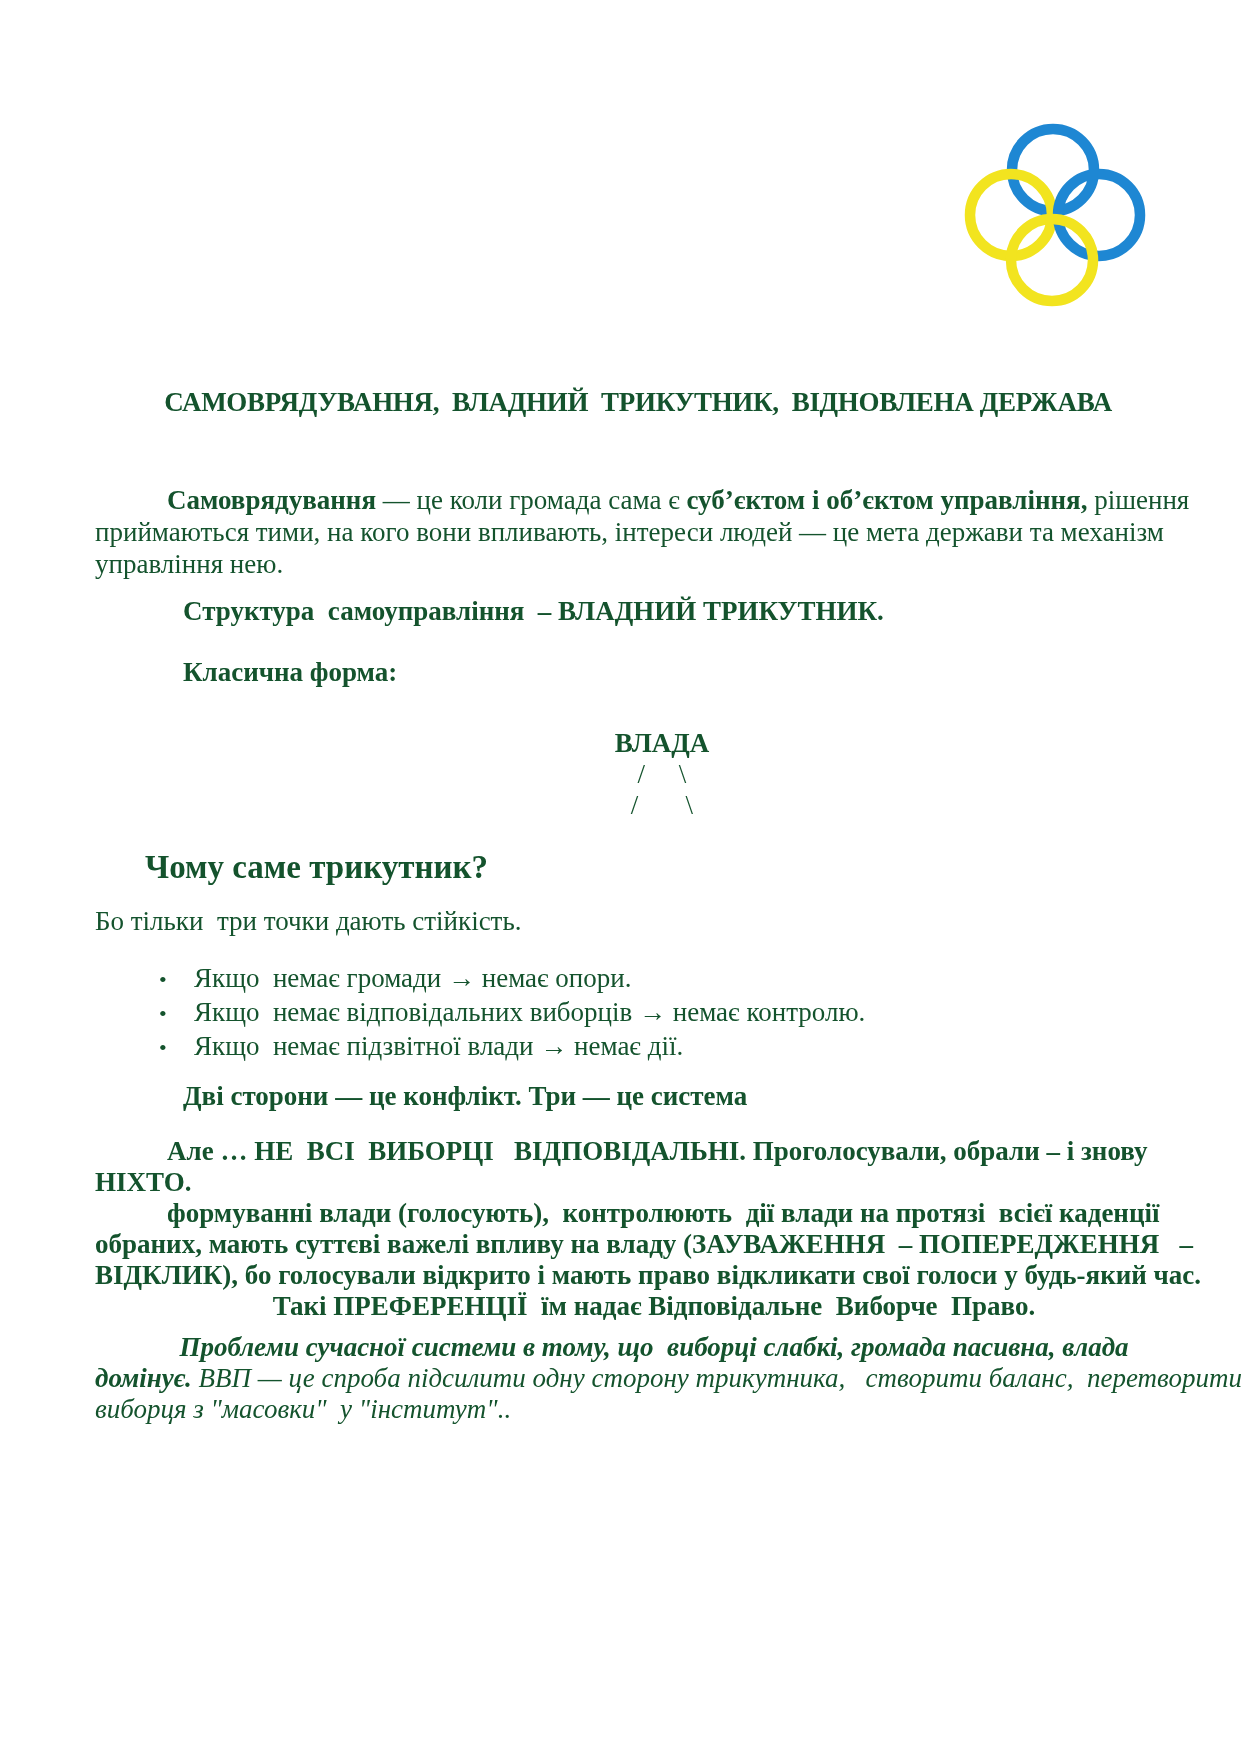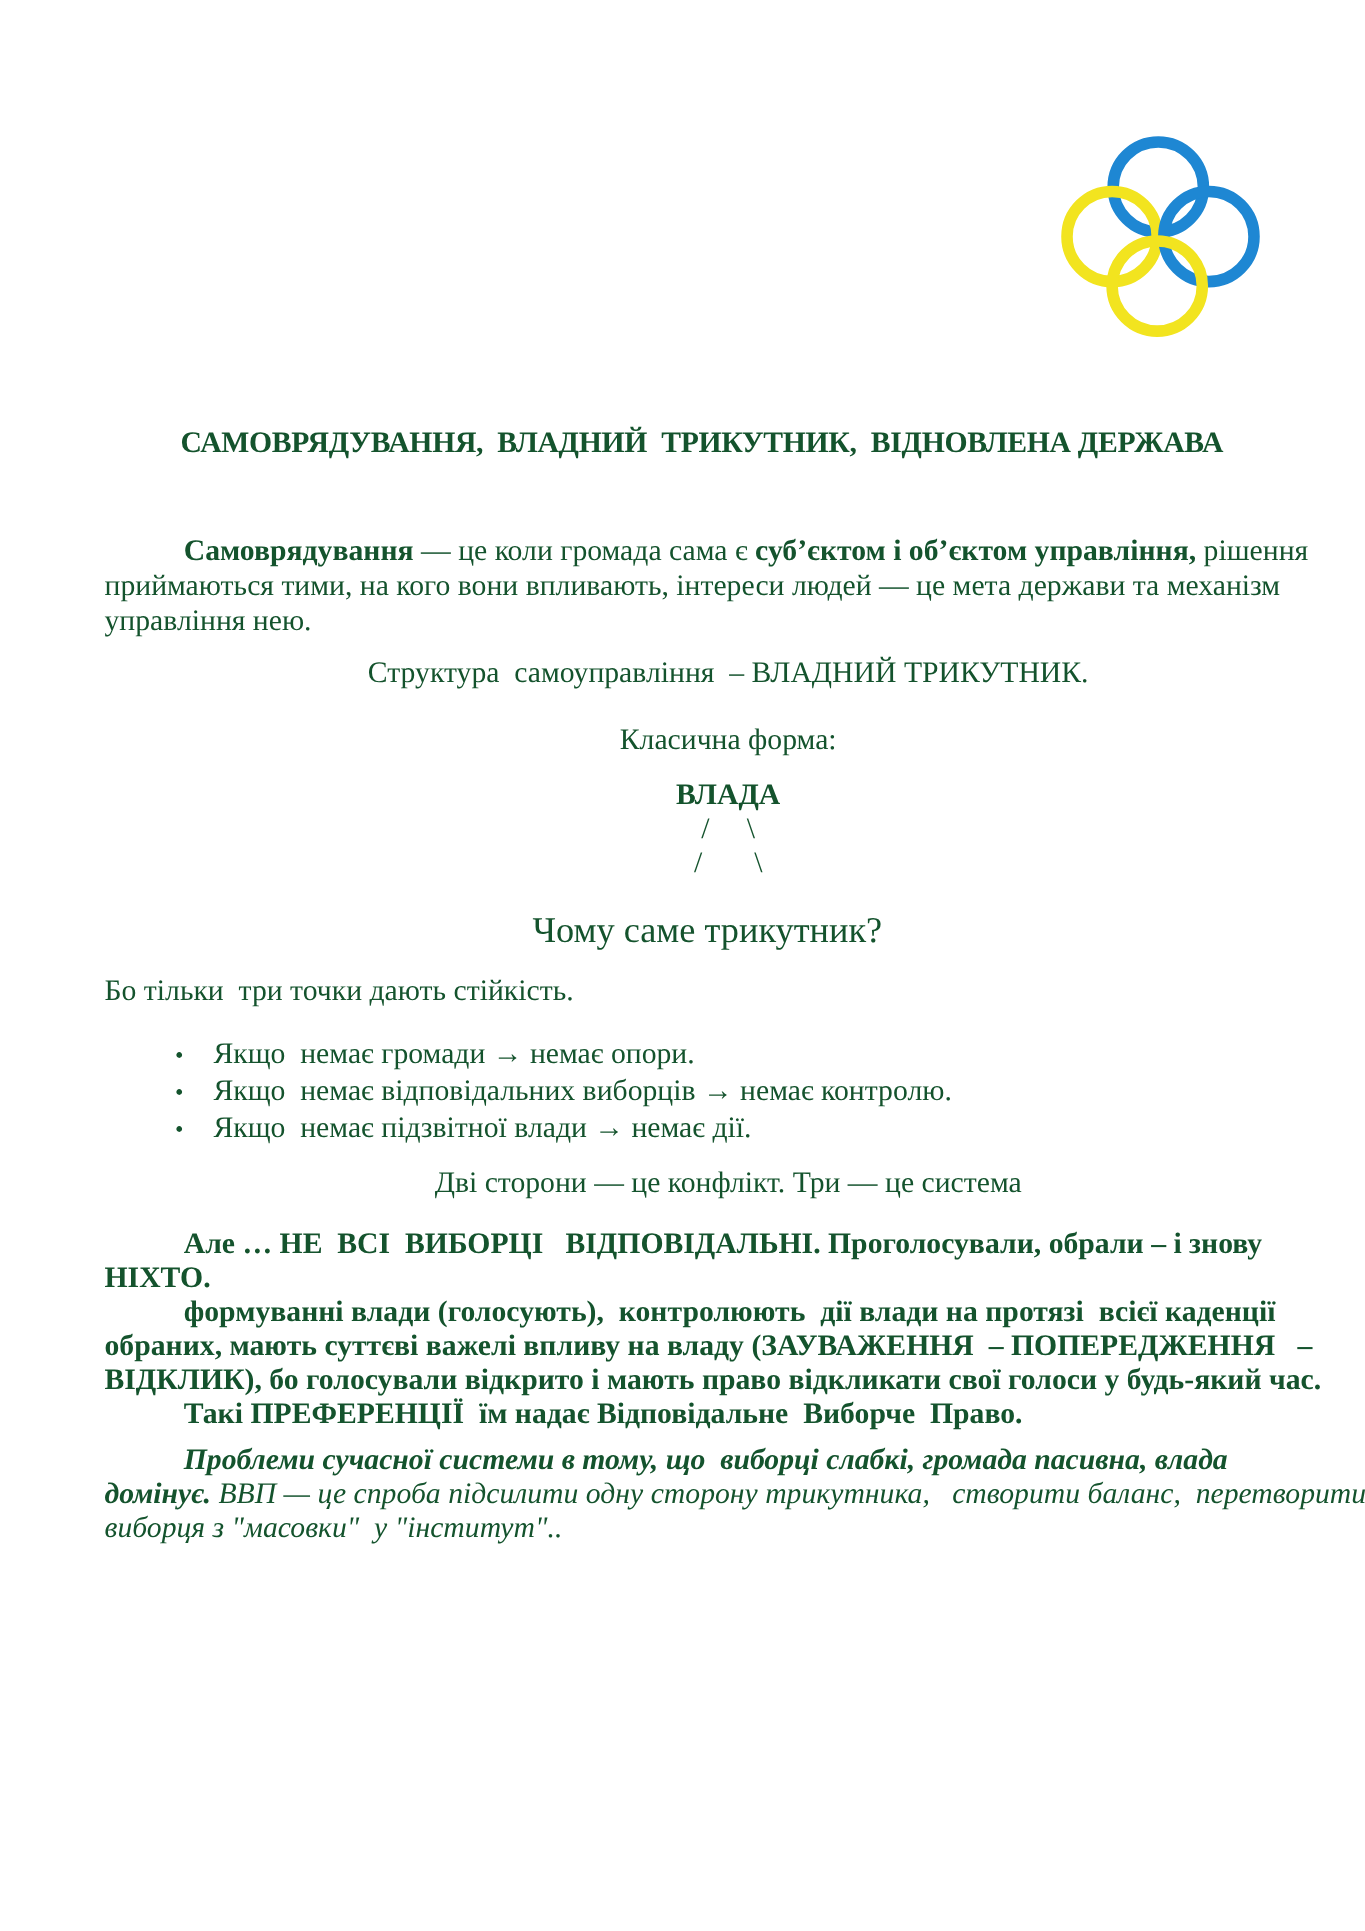--- a/index.html
+++ b/index.html
@@ -26,31 +26,30 @@
   .title{
     margin:386px 0 0 0;
     font-size:27px;
     font-weight:bold;
     text-align:center;
     padding-left:40px;
     white-space:pre;
     letter-spacing:-0.3px;
   }
   .intro{margin-top:66px;}
-  .ind72{padding-left:72px;}
+  .ind72{padding-left:72px;text-align:center;}
   .ind65{padding-left:65px;}
   .heading{
-    font-weight:normal;
-    text-align:center;
+    font-weight:bold;
     padding-left:88px;
     white-space:pre;
   }
   .h-structure{margin-top:15px;}
   .h-classic{margin-top:29px;}
-  .triangle{margin-top:19px;line-height:31px;}
+  .triangle{margin-top:40px;line-height:31px;}
   .triangle .line{text-align:center;padding-left:88px;}
   .tri-label{font-weight:bold;}
   .h-why{
     margin-top:26px;
     font-size:33px;
     line-height:40px;
     padding-left:50px;
   }
   .stability{margin-top:18px;}
   .bullets{margin-top:25px;}

